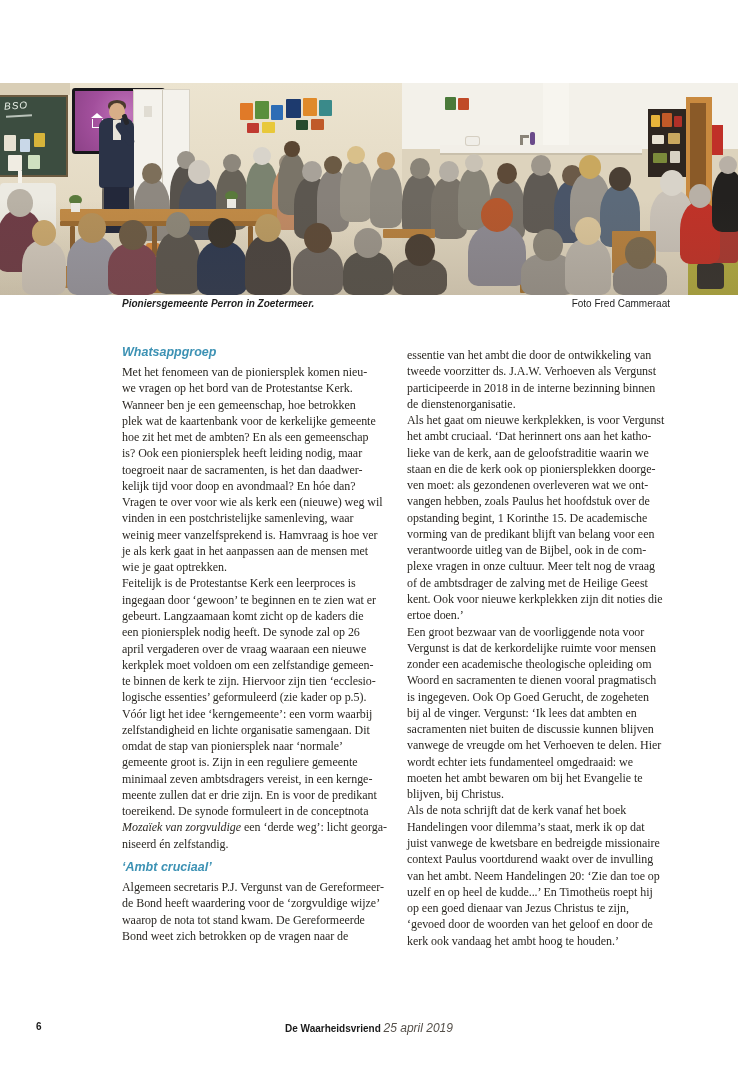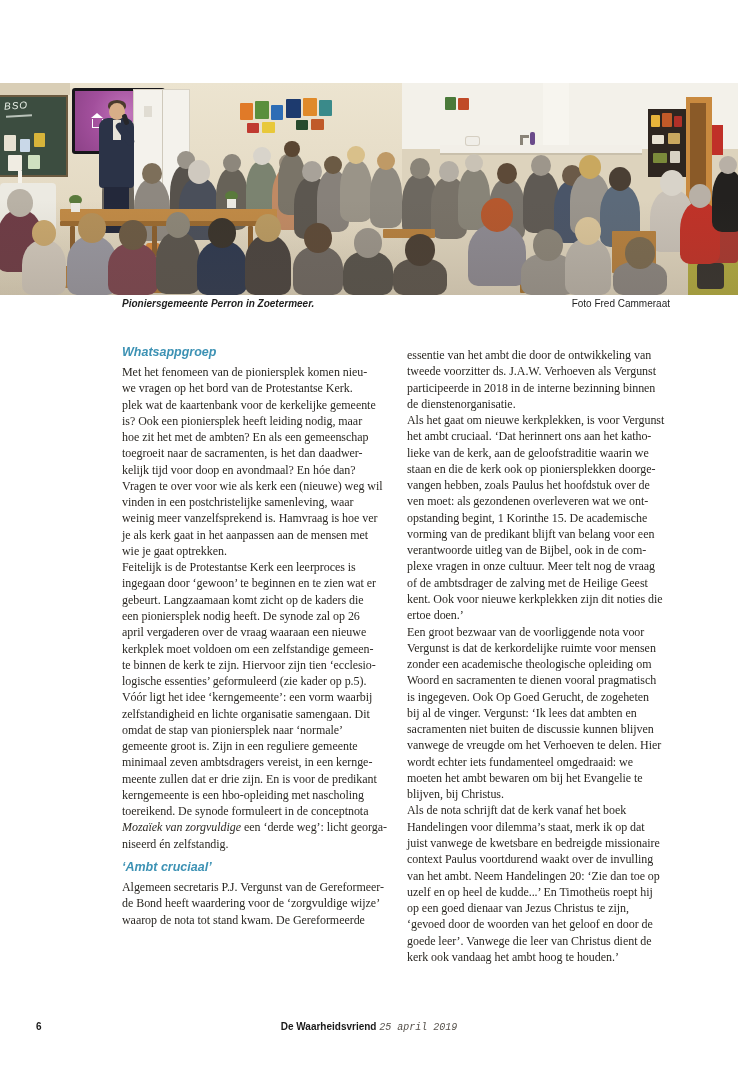--- a/index.html
+++ b/index.html
@@ -73,21 +73,21 @@
   .col-right{left:407px;top:347px;width:268px;}
   .col-heading{font:italic bold 12.5px "Liberation Sans",sans-serif;color:#3d92b4;height:20px;line-height:17px;margin-top:7px;letter-spacing:0;}
   .col > .col-heading:first-child{margin-top:0;}
   .line{height:16.28px;line-height:16.28px;white-space:nowrap;}
 
   
   .footer{position:absolute;left:0;top:1021px;width:738px;height:14px;font-family:"Liberation Sans",sans-serif;}
   .pagenum{position:absolute;left:36px;font-weight:bold;font-size:10px;color:#1a1a1a;}
   .footer-center{position:absolute;left:0;width:738px;text-align:center;font-size:10px;color:#1a1a1a;}
   .footer-center b{font-weight:bold;}
-  .footer-center i{font-style:italic;color:#55504a;font-size:10px;font-family:Liberation Mono, monospace;}
+  .footer-center i{font-style:italic;color:#55504a;font-size:12px;}
 </style>
 </head>
 <body>
 
 <div class="page">
 
   <div class="photo">
     <div class="wall-left"></div>
     <div class="wall-right"></div>
     <div class="wall-lower"></div>
@@ -270,23 +270,24 @@
 
   <div class="caption-row">
     <span class="caption">Pioniersgemeente Perron in Zoetermeer.</span>
     <span class="credit">Foto Fred Cammeraat</span>
   </div>
 
   <div class="col col-left" id="col-left">
       <div class="col-heading">Whatsappgroep</div>
       <div class="line">Met het fenomeen van de pioniersplek komen nieu-</div>
       <div class="line">we vragen op het bord van de Protestantse Kerk.</div>
+      <div class="line">Wanneer ben je een gemeenschap, hoe betrokken</div>
       <div class="line">plek wat de kaartenbank voor de kerkelijke gemeente</div>
+      <div class="line">hoe zit het met de ambten? En als een gemeenschap</div>
       <div class="line">is? Ook een pioniersplek heeft leiding nodig, maar</div>
-      <div class="line">hoe zit het met de ambten? En als een gemeenschap</div>
       <div class="line">toegroeit naar de sacramenten, is het dan daadwer-</div>
       <div class="line">kelijk tijd voor doop en avondmaal? En hóe dan?</div>
       <div class="line">Vragen te over voor wie als kerk een (nieuwe) weg wil</div>
       <div class="line">vinden in een postchristelijke samenleving, waar</div>
       <div class="line">weinig meer vanzelfsprekend is. Hamvraag is hoe ver</div>
       <div class="line">je als kerk gaat in het aanpassen aan de mensen met</div>
       <div class="line">wie je gaat optrekken.</div>
       <div class="line">Feitelijk is de Protestantse Kerk een leerproces is</div>
       <div class="line">ingegaan door ‘gewoon’ te beginnen en te zien wat er</div>
       <div class="line">gebeurt. Langzaamaan komt zicht op de kaders die</div>
@@ -294,40 +295,40 @@
       <div class="line">april vergaderen over de vraag waaraan een nieuwe</div>
       <div class="line">kerkplek moet voldoen om een zelfstandige gemeen-</div>
       <div class="line">te binnen de kerk te zijn. Hiervoor zijn tien ‘ecclesio-</div>
       <div class="line">logische essenties’ geformuleerd (zie kader op p.5).</div>
       <div class="line">Vóór ligt het idee ‘kerngemeente’: een vorm waarbij</div>
       <div class="line">zelfstandigheid en lichte organisatie samengaan. Dit</div>
       <div class="line">omdat de stap van pioniersplek naar ‘normale’</div>
       <div class="line">gemeente groot is. Zijn in een reguliere gemeente</div>
       <div class="line">minimaal zeven ambtsdragers vereist, in een kernge-</div>
       <div class="line">meente zullen dat er drie zijn. En is voor de predikant</div>
-      <div class="line">kerngemeente is een hbo-opleiding met nascholing</div>
       <div class="line">toereikend. De synode formuleert in de conceptnota</div>
       <div class="line"><i>Mozaïek van zorgvuldige</i><span> een ‘derde weg’: licht georga-</span></div>
       <div class="line">niseerd én zelfstandig.</div>
       <div class="col-heading">‘Ambt cruciaal’</div>
       <div class="line">Algemeen secretaris P.J. Vergunst van de Gereformeer-</div>
       <div class="line">de Bond heeft waardering voor de ‘zorgvuldige wijze’</div>
       <div class="line">waarop de nota tot stand kwam. De Gereformeerde</div>
+      <div class="line">Bond weet zich betrokken op de vragen naar de</div>
     </div>
   <div class="col col-right" id="col-right">
       <div class="line">essentie van het ambt die door de ontwikkeling van</div>
       <div class="line">tweede voorzitter ds. J.A.W. Verhoeven als Vergunst</div>
       <div class="line">participeerde in 2018 in de interne bezinning binnen</div>
       <div class="line">de dienstenorganisatie.</div>
       <div class="line">Als het gaat om nieuwe kerkplekken, is voor Vergunst</div>
       <div class="line">het ambt cruciaal. ‘Dat herinnert ons aan het katho-</div>
       <div class="line">lieke van de kerk, aan de geloofstraditie waarin we</div>
       <div class="line">staan en die de kerk ook op pioniersplekken doorge-</div>
+      <div class="line">ven moet: als gezondenen overleveren wat we ont-</div>
       <div class="line">vangen hebben, zoals Paulus het hoofdstuk over de</div>
-      <div class="line">ven moet: als gezondenen overleveren wat we ont-</div>
       <div class="line">opstanding begint, 1 Korinthe 15. De academische</div>
       <div class="line">vorming van de predikant blijft van belang voor een</div>
       <div class="line">verantwoorde uitleg van de Bijbel, ook in de com-</div>
       <div class="line">plexe vragen in onze cultuur. Meer telt nog de vraag</div>
       <div class="line">of de ambtsdrager de zalving met de Heilige Geest</div>
       <div class="line">kent. Ook voor nieuwe kerkplekken zijn dit noties die</div>
       <div class="line">ertoe doen.’</div>
       <div class="line">Een groot bezwaar van de voorliggende nota voor</div>
       <div class="line">Vergunst is dat de kerkordelijke ruimte voor mensen</div>
       <div class="line">zonder een academische theologische opleiding om</div>
@@ -340,21 +341,20 @@
       <div class="line">moeten het ambt bewaren om bij het Evangelie te</div>
       <div class="line">blijven, bij Christus.</div>
       <div class="line">Als de nota schrijft dat de kerk vanaf het boek</div>
       <div class="line">Handelingen voor dilemma’s staat, merk ik op dat</div>
       <div class="line">juist vanwege de kwetsbare en bedreigde missionaire</div>
       <div class="line">context Paulus voortdurend waakt over de invulling</div>
       <div class="line">van het ambt. Neem Handelingen 20: ‘Zie dan toe op</div>
       <div class="line">uzelf en op heel de kudde...’ En Timotheüs roept hij</div>
       <div class="line">op een goed dienaar van Jezus Christus te zijn,</div>
       <div class="line">‘gevoed door de woorden van het geloof en door de</div>
-      <div class="line">goede leer’. Vanwege die leer van Christus dient de</div>
       <div class="line">kerk ook vandaag het ambt hoog te houden.’</div>
     </div>
 
   <div class="footer">
     <span class="pagenum">6</span>
     <span class="footer-center"><b>De Waarheidsvriend</b> <i>25 april 2019</i></span>
   </div>
 </div>
 
 </body></html>

